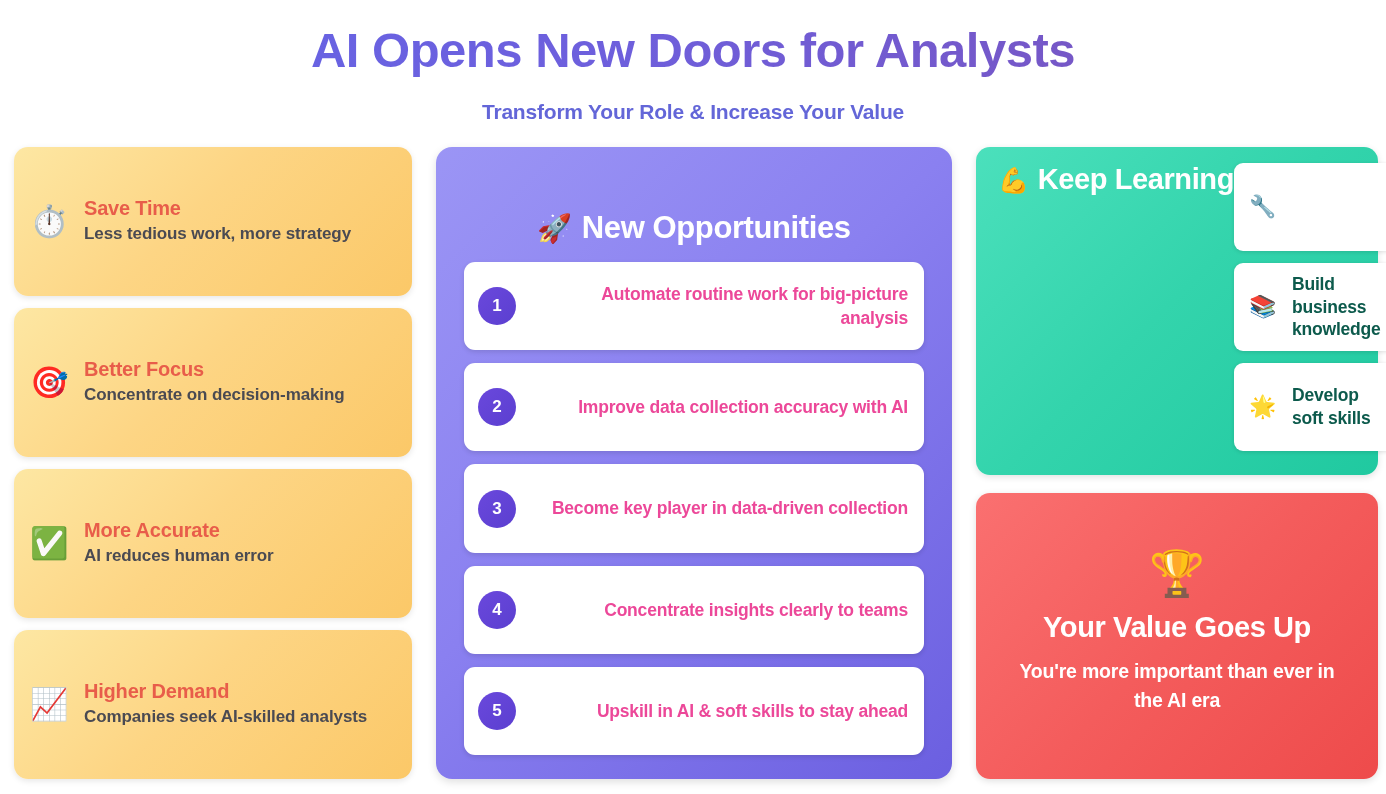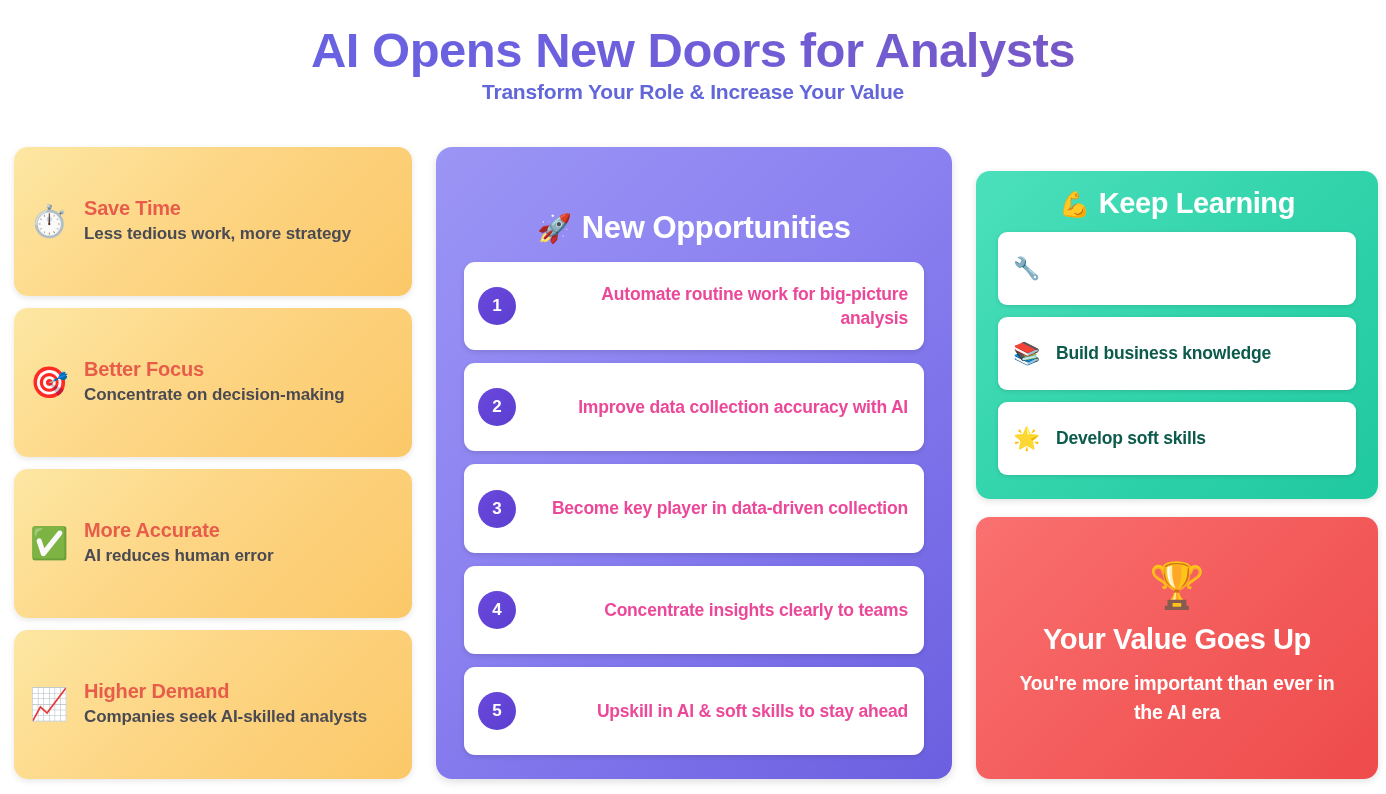--- a/index.html
+++ b/index.html
@@ -28,21 +28,21 @@
     letter-spacing: -0.5px;
     background: linear-gradient(90deg, #6366e8 0%, #6e5fdc 45%, #7b52b8 100%);
     -webkit-background-clip: text;
     background-clip: text;
     -webkit-text-fill-color: transparent;
     color: #6e5fd0;
     line-height: 1.18;
   }
 
   .sub-title {
-    margin-top: 0;
+    margin-top: 20px;
     font-size: 21px;
     font-weight: bold;
     color: #6366d8;
     letter-spacing: -0.2px;
   }
 
   
   .body-grid {
     position: absolute;
     left: 14px;
@@ -171,22 +171,20 @@
     gap: 18px;
   }
 
   .learn-panel {
     flex: 0 0 328px;
     border-radius: 14px;
     background: linear-gradient(135deg, #4be0bc 0%, #33d4ac 48%, #20c9a0 100%);
     box-shadow: 0 2px 7px rgba(0,0,0,0.12);
     padding: 16px 22px 24px 22px;
     display: flex;
-    flex-direction: column;
-    margin-top: 24px;
   }
 
   .learn-heading {
     color: #ffffff;
     font-size: 29px;
     font-weight: bold;
     text-align: center;
     letter-spacing: -0.4px;
     margin-bottom: 12px;
     white-space: nowrap;

